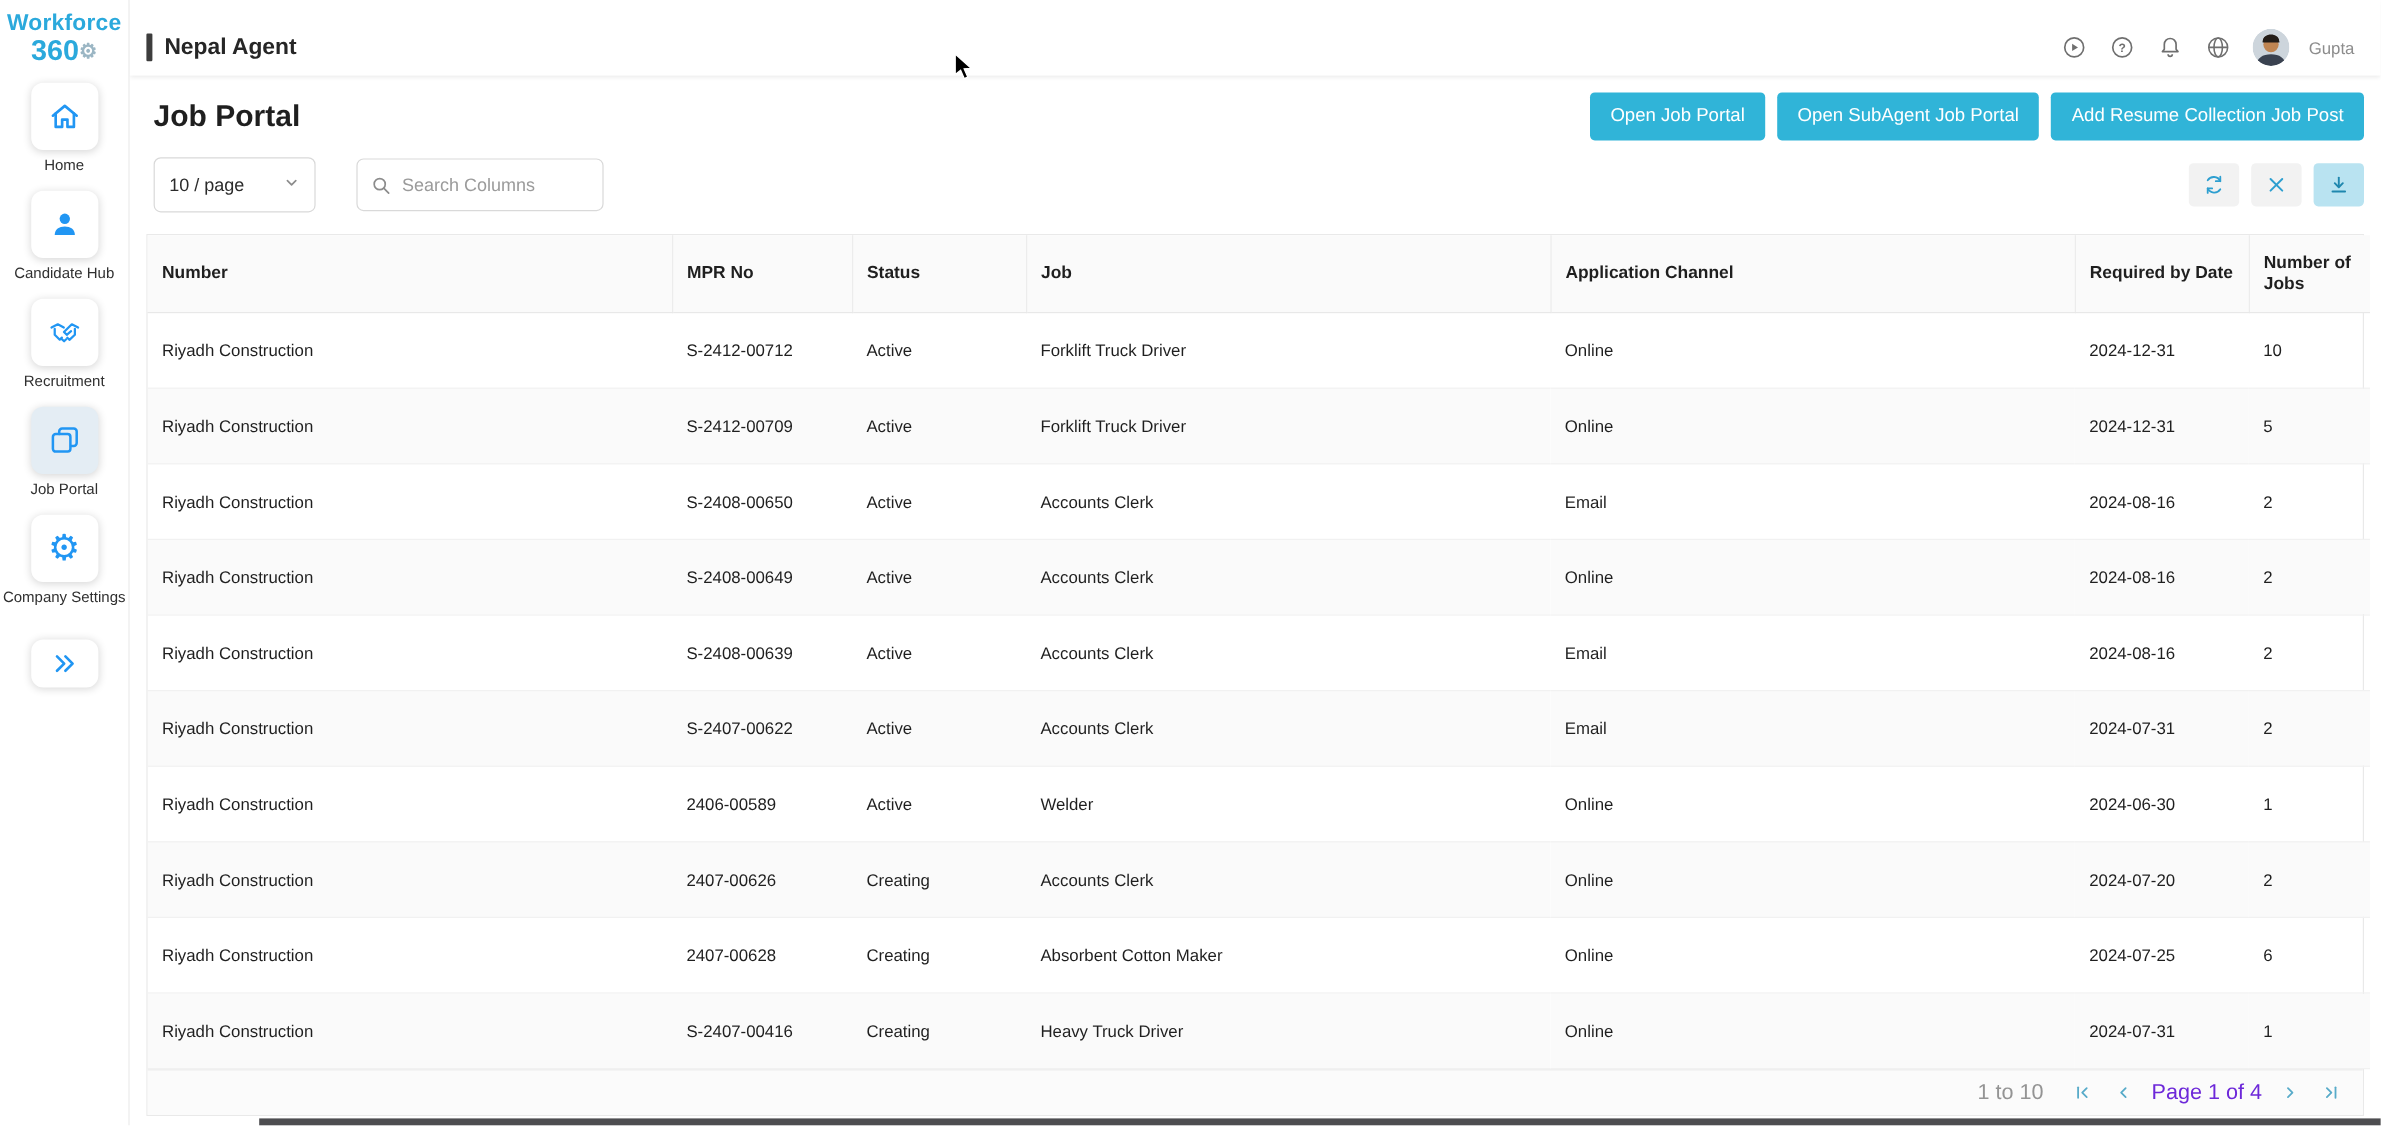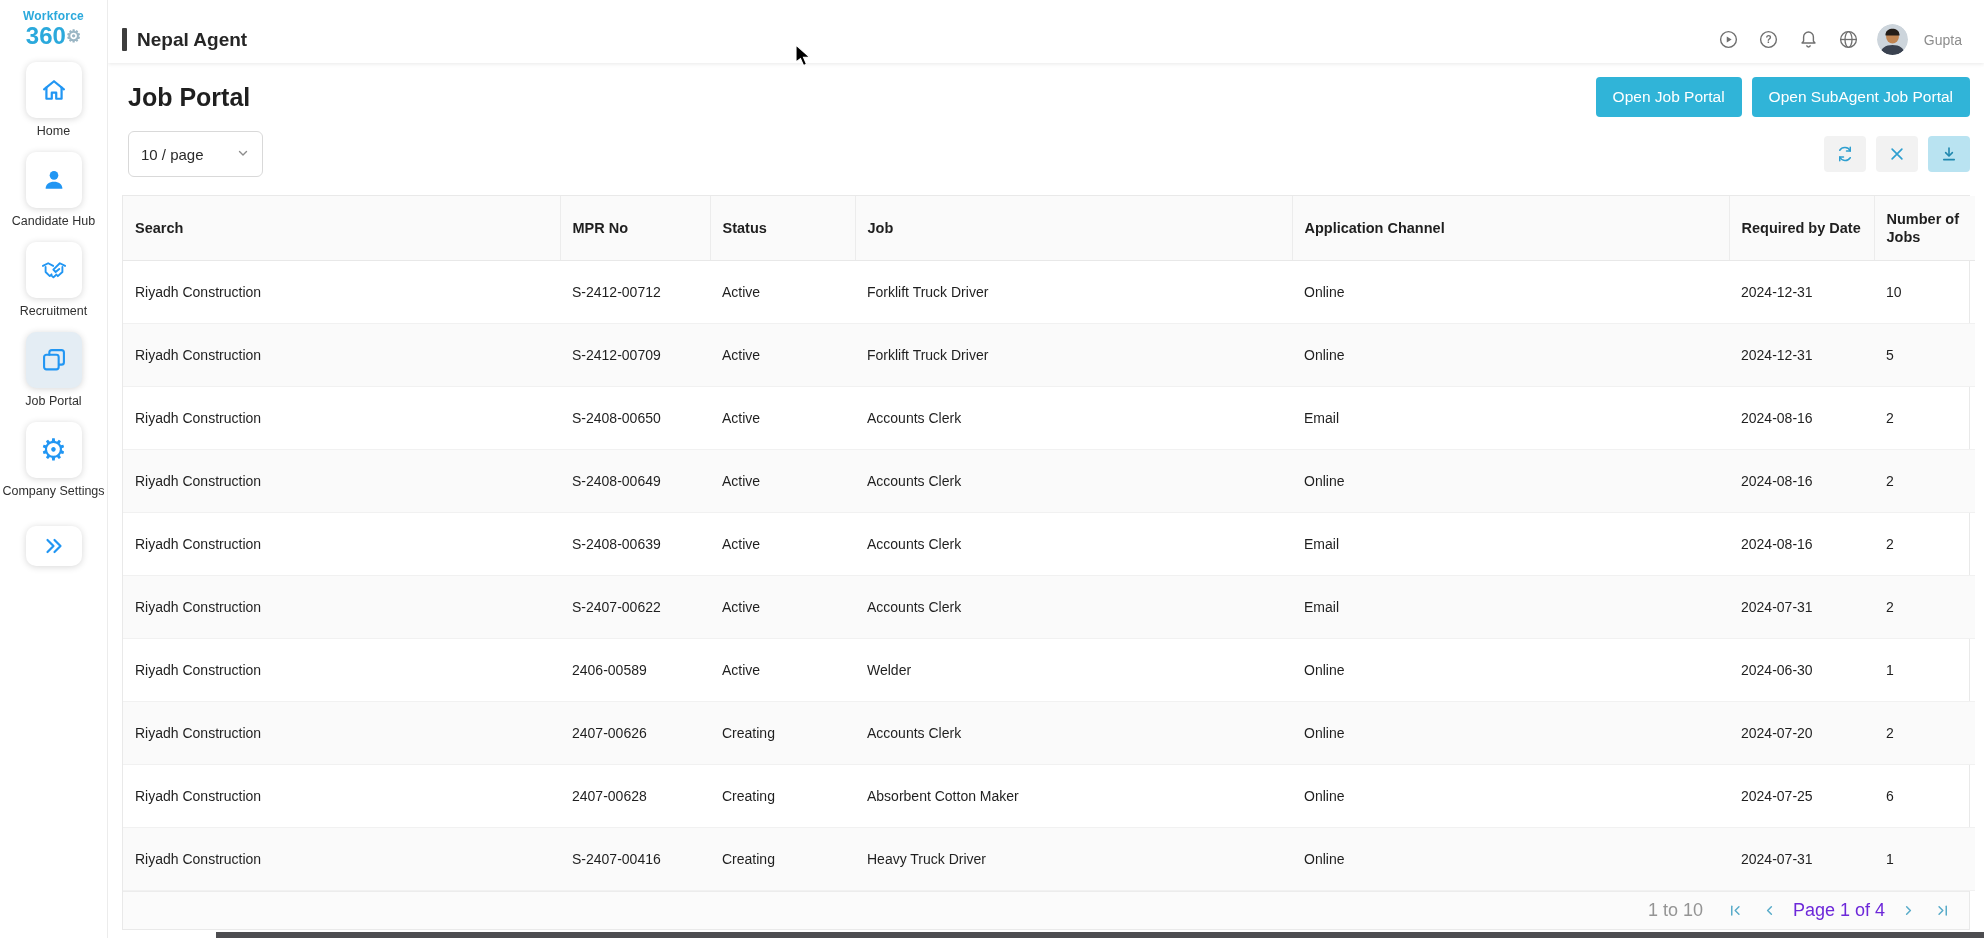--- a/index.html
+++ b/index.html
@@ -2,21 +2,21 @@
 <html><head>
 <meta charset="utf-8">
 <style>
   * { margin:0; padding:0; box-sizing:border-box; }
   html,body { width:1984px; height:938px; font-family:"Liberation Sans",sans-serif; background:#fff; overflow:hidden; }
   .screen { position:relative; width:1984px; height:938px; display:flex; background:#fff; }
 
   
   .sidebar { flex:0 0 108px; width:108px; border-right:1px solid #ececec; background:#fff; display:flex; flex-direction:column; align-items:center; padding-top:10px; z-index:3; }
   .logo { text-align:center; margin-bottom:14px; color:#2ba9dc; line-height:1.05; }
-  .logo-line1 { font-size:12px; font-weight:700; letter-spacing:.2px; }
+  .logo-line1 { font-size:19px; font-weight:700; letter-spacing:.2px; }
   .logo-line2 { font-size:24px; font-weight:700; }
   .logo-gear { font-size:17px; color:#9bb6c4; vertical-align:2px; }
   .nav-item { width:100%; display:flex; flex-direction:column; align-items:center; margin-bottom:14px; cursor:pointer; }
   .nav-card { width:56px; height:56px; border-radius:10px; background:#fff; box-shadow:0 1px 7px rgba(0,0,0,.16); display:flex; align-items:center; justify-content:center; color:#2196f3; }
   .nav-card svg { width:28px; height:28px; }
   .nav-item.active .nav-card { background:#e4edf4; }
   .nav-label { margin-top:6px; font-size:12.5px; color:#303030; text-align:center; white-space:nowrap; }
   .collapse-btn { margin-top:14px; width:56px; height:40px; border:none; border-radius:10px; background:#fff; box-shadow:0 1px 7px rgba(0,0,0,.16); color:#2196f3; display:flex; align-items:center; justify-content:center; cursor:pointer; }
   .collapse-btn svg { width:24px; height:24px; }
 
@@ -197,31 +197,41 @@
       </div>
     </header>
 
     <div class="content">
 
       <div class="title-row">
         <h1 class="page-title">Job Portal</h1>
         <div class="actions">
           <button class="btn-cyan">Open Job Portal</button>
           <button class="btn-cyan">Open SubAgent Job Portal</button>
+          <button class="btn-cyan">Add Resume Collection Job Post</button>
         </div>
       </div>
 
       <div class="toolbar">
         <div class="page-size-select">
           <span>10 / page</span>
           <span class="caret">
             <svg viewBox="0 0 24 24" fill="none" stroke="currentColor" stroke-width="2.4" stroke-linecap="round" stroke-linejoin="round">
                 <path d="M6 9.5l6 6 6-6"></path>
               </svg>
           </span>
+        </div>
+        <div class="search-box">
+          <span style="display:flex;">
+            <svg viewBox="0 0 24 24" fill="none" stroke="currentColor" stroke-width="2" stroke-linecap="round" width="17" height="17">
+                <circle cx="10.5" cy="10.5" r="6.5"></circle>
+                <path d="M15.5 15.5L21 21"></path>
+              </svg>
+          </span>
+          <input type="text" placeholder="Search Columns" style="">
         </div>
         <div class="toolbar-right">
           <button class="icon-btn">
             <span style="display:flex;">
               <svg viewBox="0 0 24 24" fill="none" stroke="currentColor" stroke-width="2" stroke-linecap="round" stroke-linejoin="round" width="18" height="18">
                   <path d="M19 8a8 8 0 0 0-14-1"></path>
                   <path d="M19 3v5h-5"></path>
                   <path d="M5 16a8 8 0 0 0 14 1"></path>
                   <path d="M5 21v-5h5"></path>
                 </svg>
@@ -252,21 +262,21 @@
             <col style="width:437px">
               <col style="width:150px">
               <col style="width:145px">
               <col style="width:437px">
               <col style="width:437px">
               <col style="width:145px">
               <col style="width:101px">
           </colgroup>
           <thead>
             <tr>
-              <th>Search</th>
+              <th>Number</th>
               <th>MPR No</th>
               <th>Status</th>
               <th>Job</th>
               <th>Application Channel</th>
               <th>Required by Date</th>
               <th>Number of Jobs</th>
             </tr>
           </thead>
           <tbody>
               <tr>

